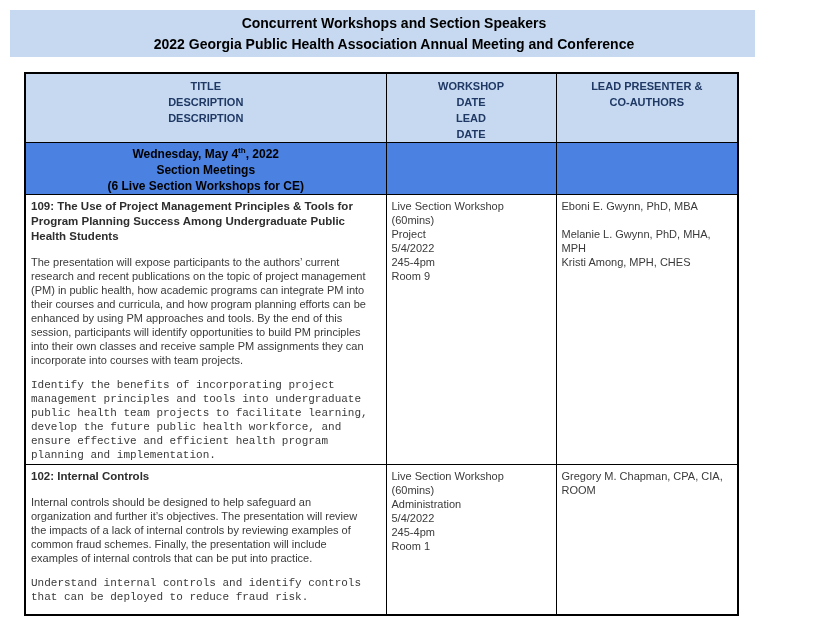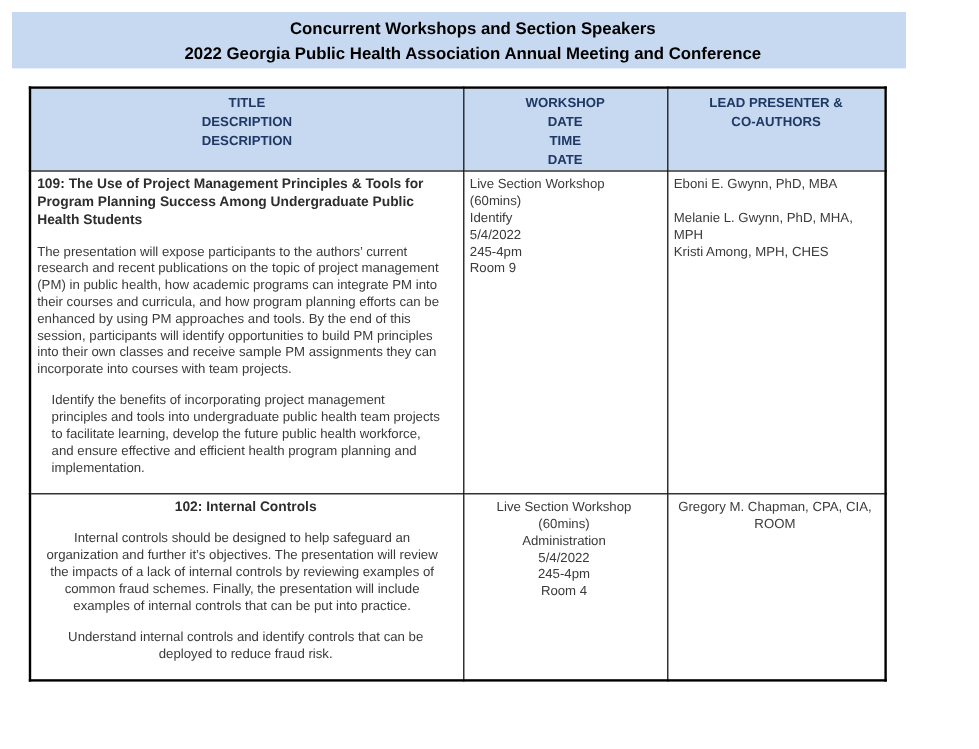--- a/index.html
+++ b/index.html
@@ -46,27 +46,27 @@
     text-align:center;
     padding:3px 4px 0 4px;
   }
   tr.body-row td {
     background:#ffffff;
     font-size:11px; line-height:14px; color:#3a3a3a;
     padding:4px 7px 2px 5px;
     text-align:left;
   }
   tr.body-row.row1 td { height:261px; }
-  tr.body-row.row2 td { height:150px;text-align:center; }
+  tr.body-row.row2 td { height:150px; }
   .wtitle {
     font-weight:bold; font-size:11.5px; line-height:15px; color:#2e2e2e;
     margin:0 0 11px 0;
   }
   .para { margin:0 6px 11px 0; }
-  .para-last { margin:12px; }
+  .para-last { margin:0;font-family:Liberation Mono, monospace; }
   .pres-first { margin-bottom:14px; }
   sup.ord { font-size:8px; line-height:0; vertical-align:super; }
 </style>
 </head>
 <body>
 
 <div class="banner">
   <div>Concurrent Workshops and Section Speakers</div>
   <div>2022 Georgia Public Health Association Annual Meeting and Conference</div>
 </div>
@@ -80,37 +80,46 @@
   <tbody>
       <tr class="header-row">
     <th>
       <div>TITLE</div>
       <div>DESCRIPTION</div>
       <div>DESCRIPTION</div>
     </th>
     <th>
       <div>WORKSHOP</div>
       <div>DATE</div>
-      <div>TIME</div>
+      <div>LEAD</div>
       <div>DATE</div>
     </th>
     <th>
       <div>LEAD PRESENTER &amp;</div>
       <div>CO-AUTHORS</div>
     </th>
+  </tr>
+  <tr class="section-row">
+    <td>
+      <div><span>Wednesday, May 4</span><sup class="ord">th</sup><span>, 2022</span></div>
+      <div>Section Meetings</div>
+      <div>(6 Live Section Workshops for CE)</div>
+    </td>
+    <td></td>
+    <td></td>
   </tr>
   <tr class="body-row row1">
     <td>
       <p class="wtitle">109: The Use of Project Management Principles &amp; Tools for Program Planning Success Among Undergraduate Public Health Students</p>
       <p class="para">The presentation will expose participants to the authors’ current research and recent publications on the topic of project management (PM) in public health, how academic programs can integrate PM into their courses and curricula, and how program planning efforts can be enhanced by using PM approaches and tools. By the end of this session, participants will identify opportunities to build PM principles into their own classes and receive sample PM assignments they can incorporate into courses with team projects.</p>
       <p class="para para-last">Identify the benefits of incorporating project management principles and tools into undergraduate public health team projects to facilitate learning, develop the future public health workforce, and ensure effective and efficient health program planning and implementation.</p>
     </td>
     <td>
       <div>Live Section Workshop (60mins)</div>
-      <div>Identify</div>
+      <div>Project</div>
       <div>5/4/2022</div>
       <div>245-4pm</div>
       <div>Room 9</div>
     </td>
     <td>
       <div class="pres-first">Eboni E. Gwynn, PhD, MBA</div>
       <div>Melanie L. Gwynn, PhD, MHA, MPH</div>
       <div>Kristi Among, MPH, CHES</div>
     </td>
   </tr>
@@ -118,20 +127,20 @@
     <td>
       <p class="wtitle">102: Internal Controls</p>
       <p class="para">Internal controls should be designed to help safeguard an organization and further it’s objectives. The presentation will review the impacts of a lack of internal controls by reviewing examples of common fraud schemes. Finally, the presentation will include examples of internal controls that can be put into practice.</p>
       <p class="para para-last">Understand internal controls and identify controls that can be deployed to reduce fraud risk.</p>
     </td>
     <td>
       <div>Live Section Workshop (60mins)</div>
       <div>Administration</div>
       <div>5/4/2022</div>
       <div>245-4pm</div>
-      <div>Room 4</div>
+      <div>Room 1</div>
     </td>
     <td>
       <div>Gregory M. Chapman, CPA, CIA, ROOM</div>
     </td>
   </tr>
 </tbody>
   </table>
 
 </body></html>

